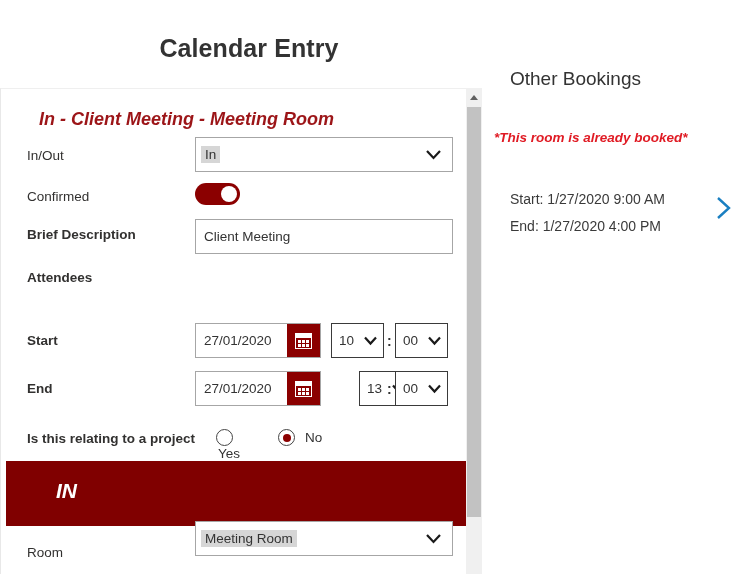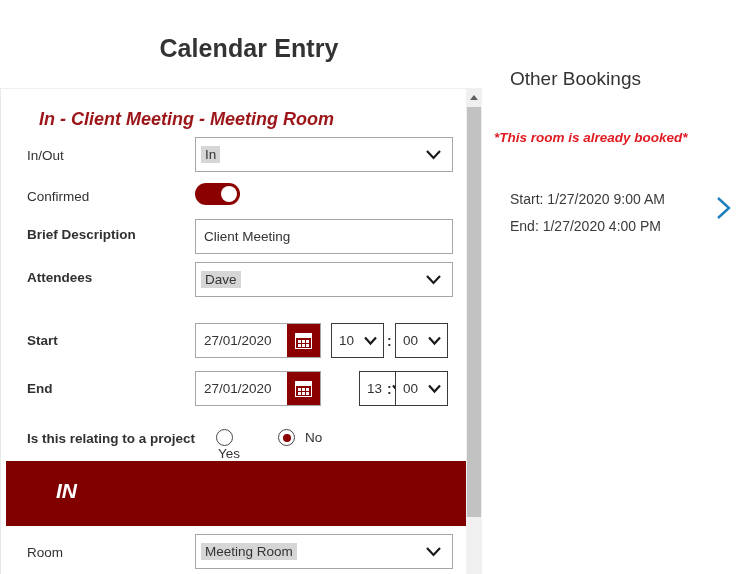--- a/index.html
+++ b/index.html
@@ -346,28 +346,20 @@
       <div class="toggle" style="left:194px; top:94px;">
         <div class="knob"></div>
       </div>
 
       <div class="field-label bold" style="top:138px;">Brief Description</div>
       <div class="ctrl" style="left:194px; top:130px; width:258px; height:35px;">
         <span class="val">Client Meeting</span>
       </div>
 
       <div class="field-label bold" style="top:181px;">Attendees</div>
-      <div class="ctrl" style="left:194px; top:173px; width:258px; height:35px;">
-        <span class="val hl">Dave</span>
-        <span class="chev">
-          <svg width="17" height="17" viewBox="0 0 17 17">
-              <polyline points="2,5 8.5,12 15,5" fill="none" stroke="#1a1a1a" stroke-width="2.2"></polyline>
-            </svg>
-        </span>
-      </div>
 
       <div class="field-label bold" style="top:244px;">Start</div>
       <div class="datebox" style="left:194px; top:234px;">
         <span class="dval">27/01/2020</span>
         <span class="cal-btn">
           <span class="cal-ico">
             <span class="dots">
               <i></i>
                 <i></i>
                 <i></i>
@@ -438,21 +430,21 @@
       <div class="radio-wrap" style="left:277px; top:340px;">
         <span class="radio checked"></span>
         <span class="radio-label">No</span>
       </div>
 
       <div class="in-banner">
         <span class="txt">IN</span>
       </div>
 
       <div class="field-label" style="top:456px;">Room</div>
-      <div class="ctrl" style="left:194px; top:445px; width:258px; height:35px;">
+      <div class="ctrl" style="left:194px; top:432px; width:258px; height:35px;">
         <span class="val hl">Meeting Room</span>
         <span class="chev">
           <svg width="17" height="17" viewBox="0 0 17 17">
               <polyline points="2,5 8.5,12 15,5" fill="none" stroke="#1a1a1a" stroke-width="2.2"></polyline>
             </svg>
         </span>
       </div>
 
     </div>
   </div>

